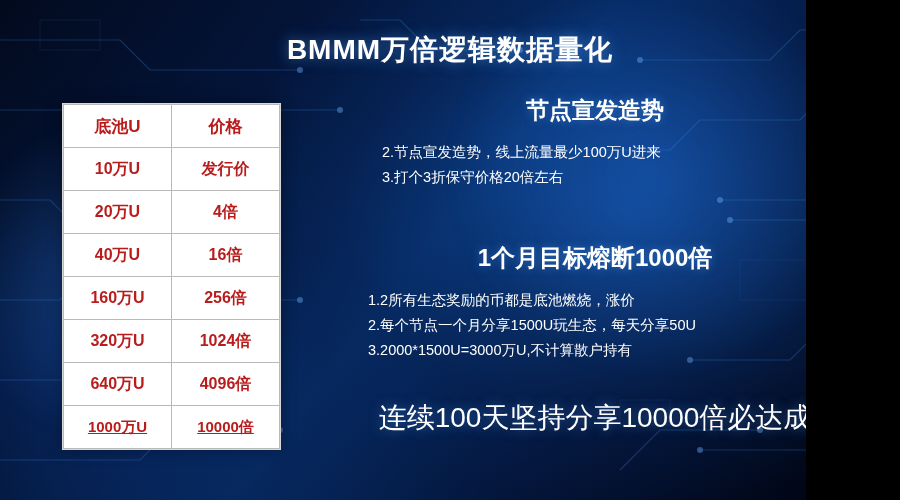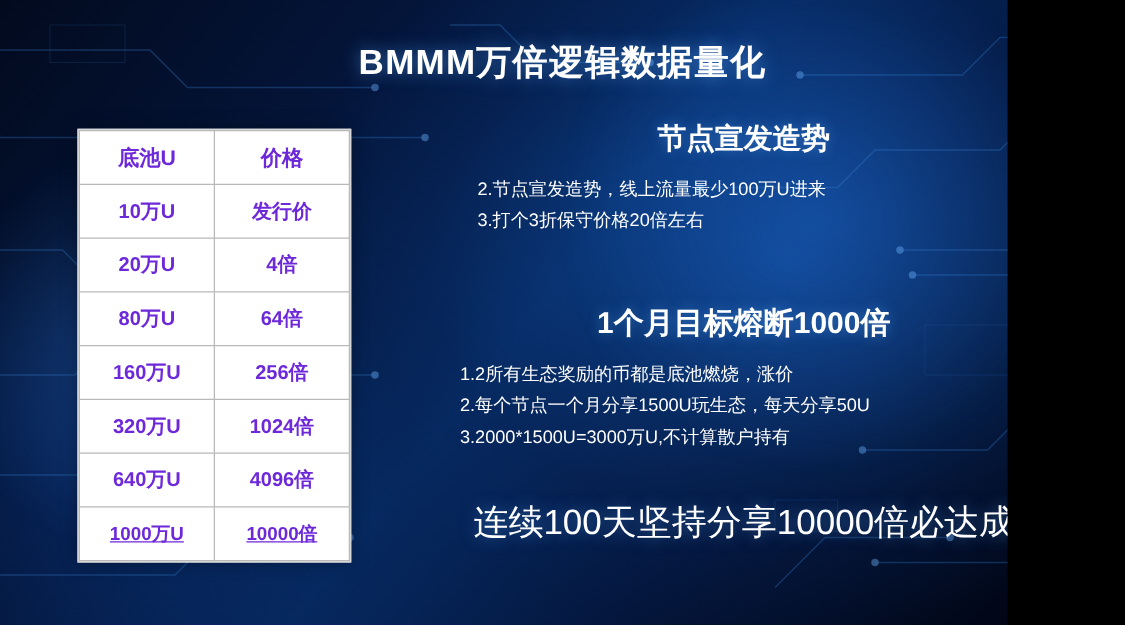--- a/index.html
+++ b/index.html
@@ -67,21 +67,21 @@
     background: #ffffff;
     border: 1px solid #d8d8d8;
     box-shadow: 0 0 14px rgba(0,0,0,0.35);
   }
   table.price-table {
     border-collapse: collapse;
     width: 100%;
   }
   table.price-table td {
     border: 1px solid #b9b9b9;
-    color: #6d28d9;
+    color: #b91c1c;
     font-size: 16px;
     font-weight: bold;
     text-align: center;
     height: 40px;
     width: 50%;
     white-space: nowrap;
     font-family: "Liberation Sans", sans-serif;
   }
   table.price-table tr:first-child td {
     font-size: 17px;
@@ -192,22 +192,22 @@
       </tr>
       <tr>
         <td>10万U</td>
         <td>发行价</td>
       </tr>
       <tr>
         <td>20万U</td>
         <td>4倍</td>
       </tr>
       <tr>
-        <td>80万U</td>
-        <td>64倍</td>
+        <td>40万U</td>
+        <td>16倍</td>
       </tr>
       <tr>
         <td>160万U</td>
         <td>256倍</td>
       </tr>
       <tr>
         <td>320万U</td>
         <td>1024倍</td>
       </tr>
       <tr>

